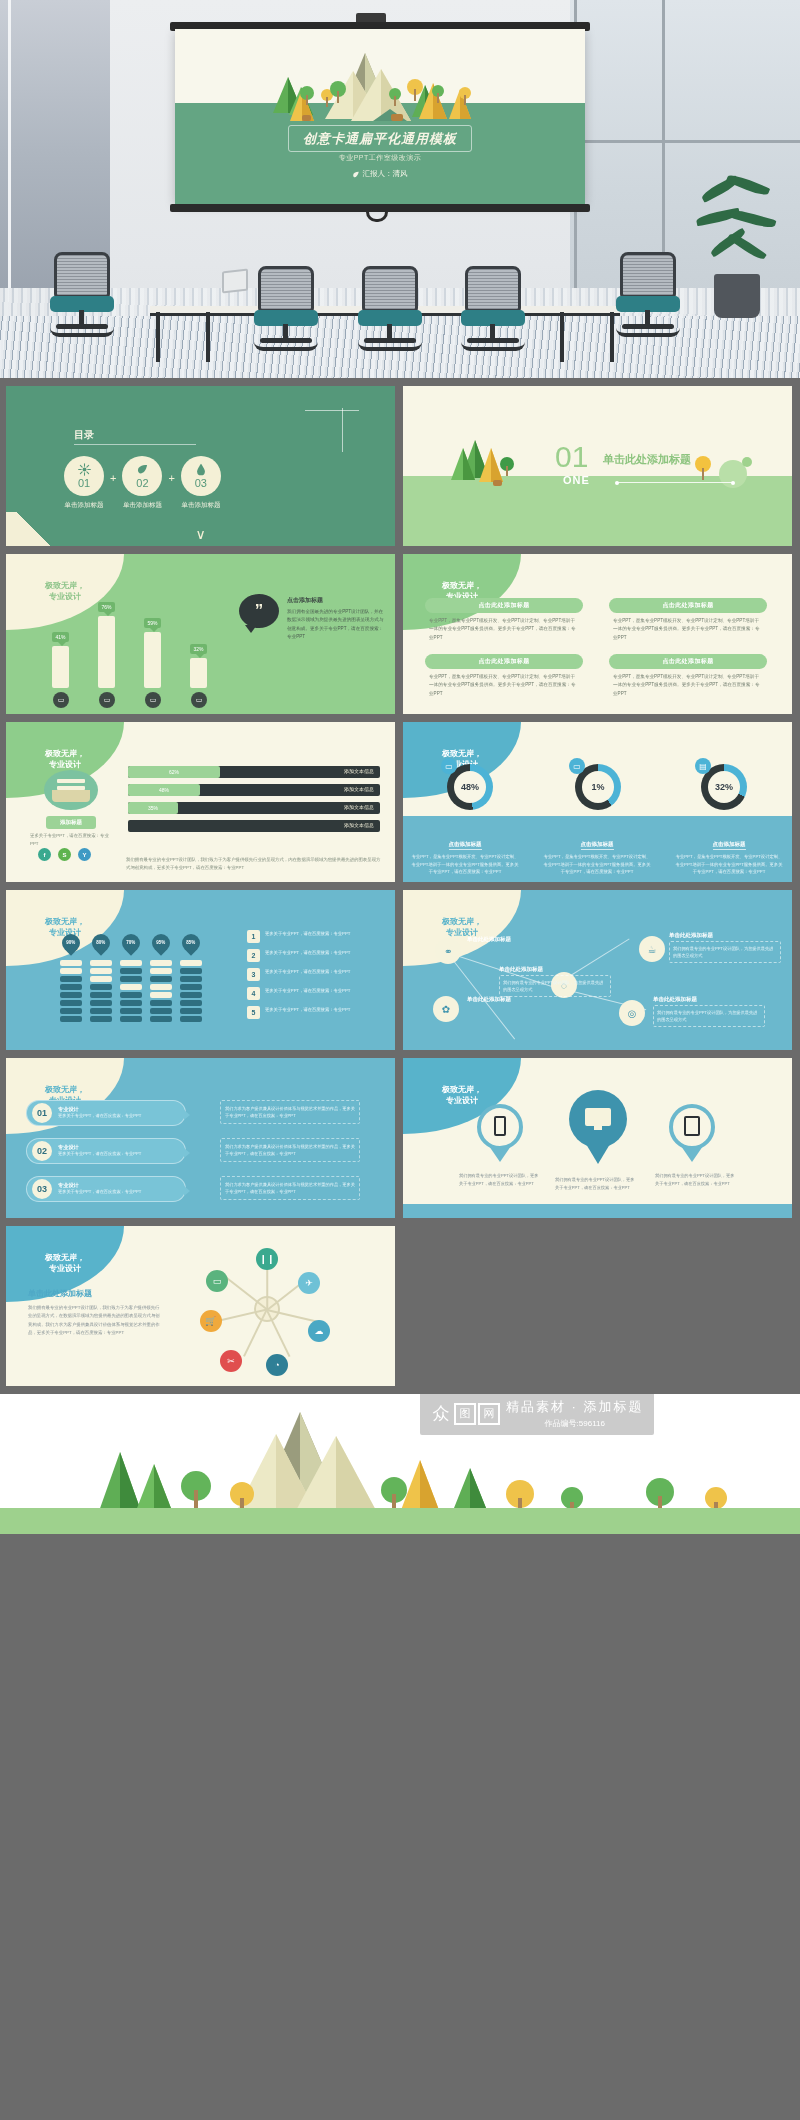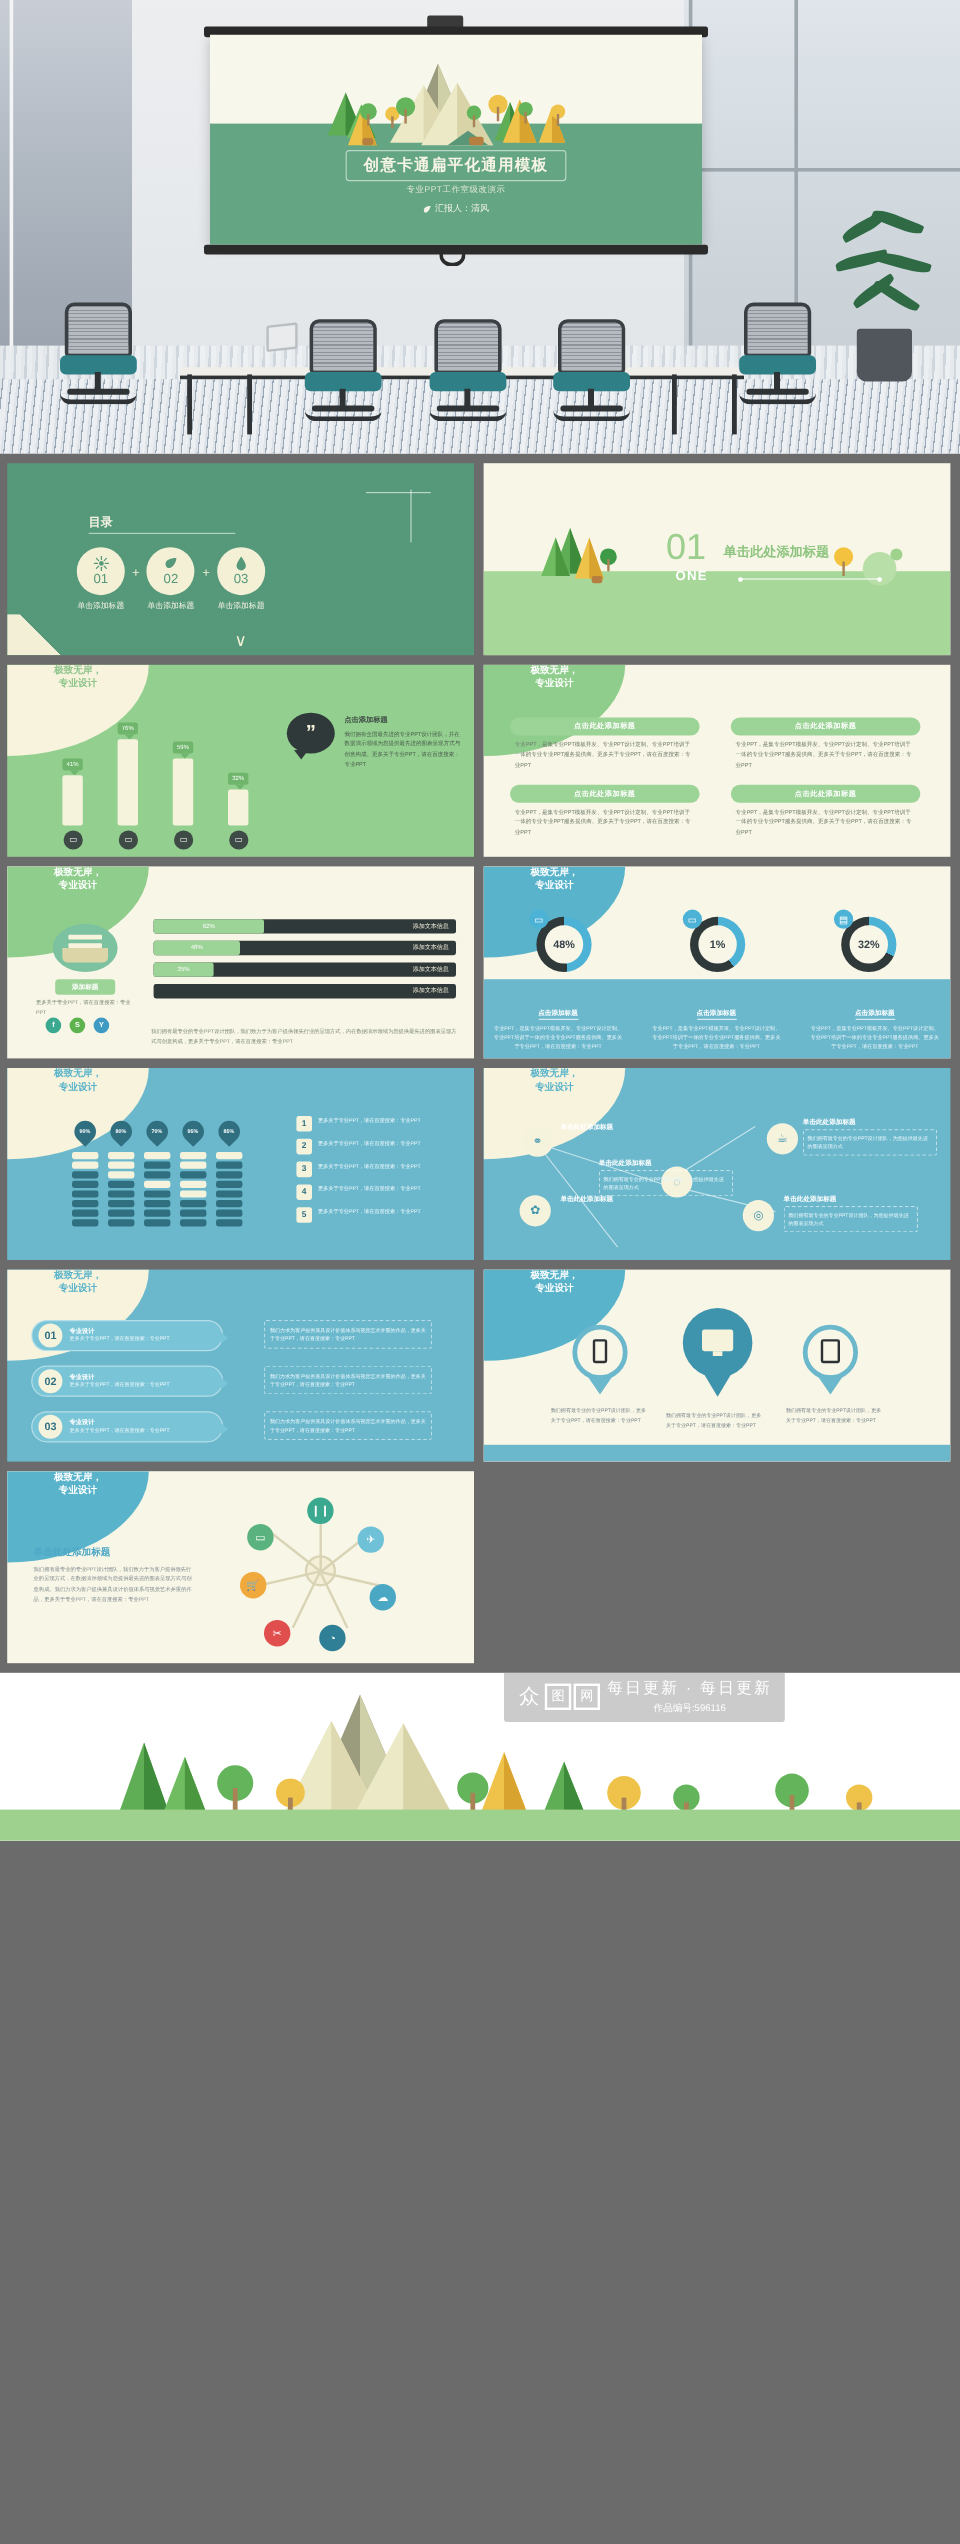--- a/index.html
+++ b/index.html
@@ -34,21 +34,21 @@
   .screen-bar{position:absolute;left:0;top:12px;width:420px;height:9px;background:#2b2b2b;border-radius:2px;}
   .screen-cam{position:absolute;left:186px;top:3px;width:30px;height:12px;background:#3a3a3a;border-radius:2px;}
   .slide-hero{position:absolute;left:5px;top:19px;width:410px;height:175px;
     background:#f7f6ec;overflow:hidden;box-shadow:0 2px 10px rgba(0,0,0,.22);}
   .slide-hero .sky{position:absolute;left:0;top:0;width:100%;height:42%;background:#f8f7ec;}
   .slide-hero .ground{position:absolute;left:0;top:42%;width:100%;height:58%;background:#64a583;}
   .screen-foot{position:absolute;left:0;top:194px;width:420px;height:8px;background:#2b2b2b;border-radius:2px;}
   .screen-knob{position:absolute;left:196px;top:200px;width:22px;height:12px;
     border:3px solid #2b2b2b;border-top:none;border-radius:0 0 10px 10px;}
   .hero-title-box{position:absolute;left:50%;top:96px;transform:translateX(-50%);
-    border:1px solid rgba(255,255,255,.55);padding:3px 14px;border-radius:3px;}
+    border:1px solid rgba(255,255,255,.55);padding:3px 14px;border-radius:3px;font-style:italic;}
   .hero-title-box span{color:#f6f4e4;font-size:13px;font-weight:bold;letter-spacing:1px;white-space:nowrap;}
   .hero-sub{position:absolute;left:50%;top:124px;transform:translateX(-50%);
     color:#e8ecd9;font-size:7px;letter-spacing:.5px;white-space:nowrap;opacity:.92;}
   .hero-presenter{position:absolute;left:50%;top:140px;transform:translateX(-50%);
     color:#f2f3e6;font-size:7.5px;white-space:nowrap;display:flex;align-items:center;gap:3px;}
 
   
   .table{position:absolute;left:150px;bottom:62px;width:470px;height:10px;background:#efeee8;
       border-bottom:3px solid #2f3336;}
   .tleg{position:absolute;bottom:16px;width:4px;height:50px;background:#2f3336;}
@@ -65,21 +65,21 @@
   .plant .pot{position:absolute;left:24px;bottom:0;width:46px;height:44px;background:#51565c;border-radius:3px 3px 8px 8px;}
   .plant .leaf{position:absolute;background:#2f6a45;border-radius:50% 10% 50% 10%;}
 
   
   .grid{position:relative;padding:8px 6px 0 6px;}
   .row{display:flex;gap:8px;margin-bottom:8px;}
   .slide{width:389px;height:160px;position:relative;overflow:hidden;background:#f7f6ec;}
 
   
   .corner{position:absolute;left:0;top:0;width:118px;height:76px;border-radius:0 0 100% 0;
-      display:flex;justify-content:center;font-family:Liberation Serif, serif;}
+      display:flex;align-items:center;justify-content:center;font-family:Liberation Serif, serif;}
   .corner span{font-size:8px;font-weight:bold;line-height:1.35;text-align:center;}
   .corner.cream{background:#f7f3dd;} .corner.cream span{color:#8ec48a;}
   .corner.green{background:#8ecd8b;} .corner.green span{color:#ffffff;}
   .corner.blue{background:#58b3cb;} .corner.blue span{color:#ffffff;}
   .corner.cream-blue{background:#f7f3dd;} .corner.cream-blue span{color:#58b3cb;}
 
   
   .s-catalog{background:#55987a;}
   .cat-title{position:absolute;left:68px;top:42px;color:#f6f4e4;font-size:10px;font-weight:bold;}
   .cat-rule{position:absolute;left:68px;top:58px;width:122px;height:1px;background:rgba(255,255,255,.55);}
@@ -817,17 +817,17 @@
   </svg>
   <div class="grass"></div>
 
   <div class="watermark">
     <div class="wm-logo">
       <div class="wm-box" style="border:none;font-size:17px;">众</div>
       <div class="wm-box">图</div>
       <div class="wm-box">网</div>
     </div>
     <div class="wm-txt">
-      <div class="t1">每日更新 · 每日更新</div>
+      <div class="t1">精品素材 · 添加标题</div>
       <div class="t2">作品编号:596116</div>
     </div>
   </div>
 </div>
 
 </body></html>

